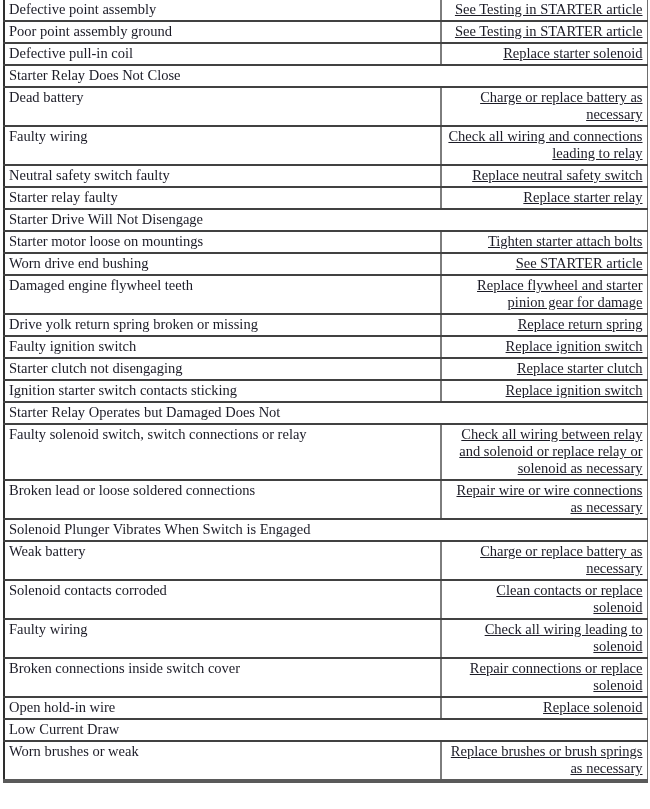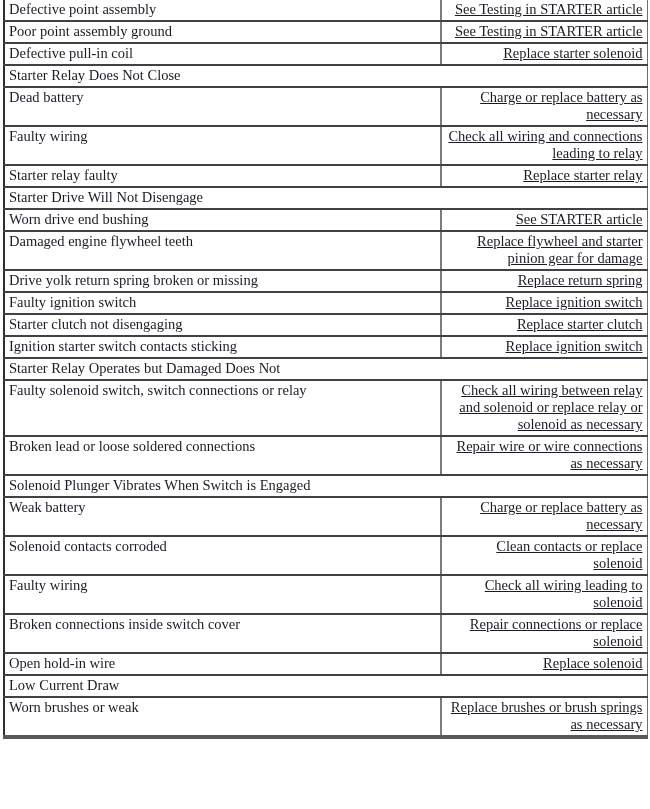--- a/index.html
+++ b/index.html
@@ -81,25 +81,33 @@
       </tr>
       <tr>
         <td class="problem">Dead battery</td>
         <td class="remedy">Charge or replace battery as necessary</td>
       </tr>
       <tr>
         <td class="problem">Faulty wiring</td>
         <td class="remedy">Check all wiring and connections leading to relay</td>
       </tr>
       <tr>
+        <td class="problem">Neutral safety switch faulty</td>
+        <td class="remedy">Replace neutral safety switch</td>
+      </tr>
+      <tr>
         <td class="problem">Starter relay faulty</td>
         <td class="remedy">Replace starter relay</td>
       </tr>
       <tr>
         <td class="section" colspan="2">Starter Drive Will Not Disengage</td>
+      </tr>
+      <tr>
+        <td class="problem">Starter motor loose on mountings</td>
+        <td class="remedy">Tighten starter attach bolts</td>
       </tr>
       <tr>
         <td class="problem">Worn drive end bushing</td>
         <td class="remedy">See STARTER article</td>
       </tr>
       <tr>
         <td class="problem">Damaged engine flywheel teeth</td>
         <td class="remedy">Replace flywheel and starter pinion gear for damage</td>
       </tr>
       <tr>

